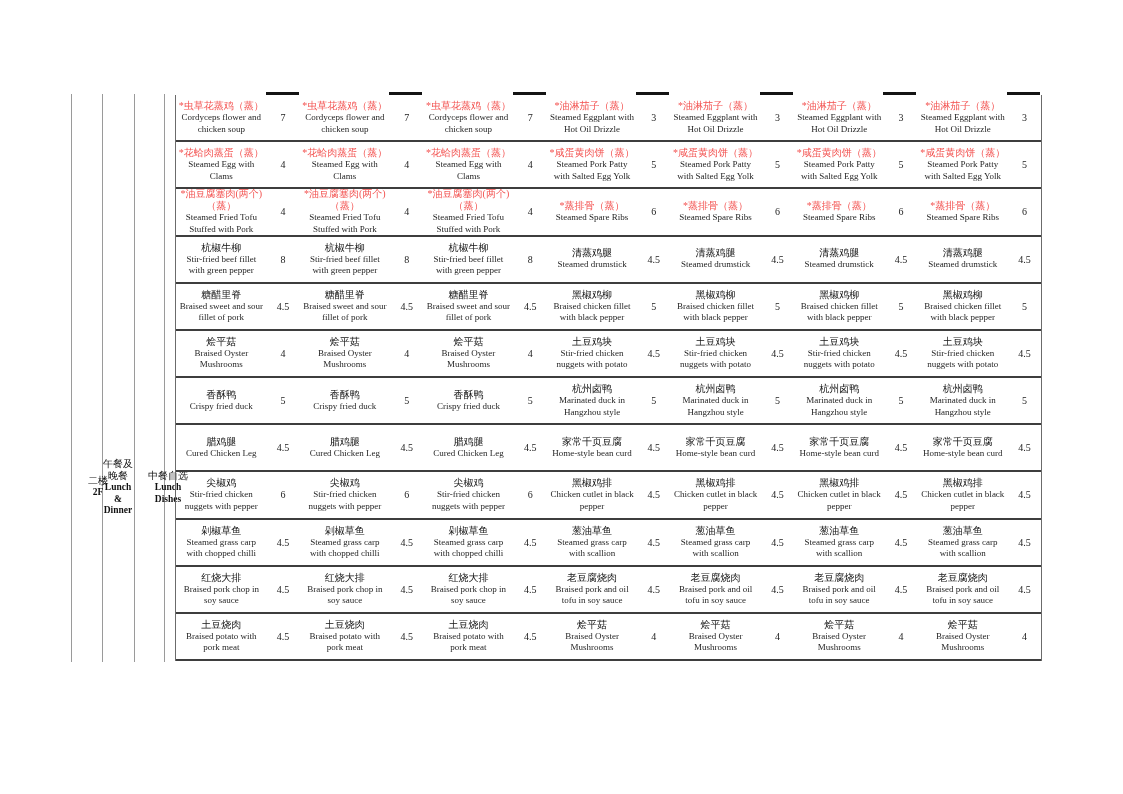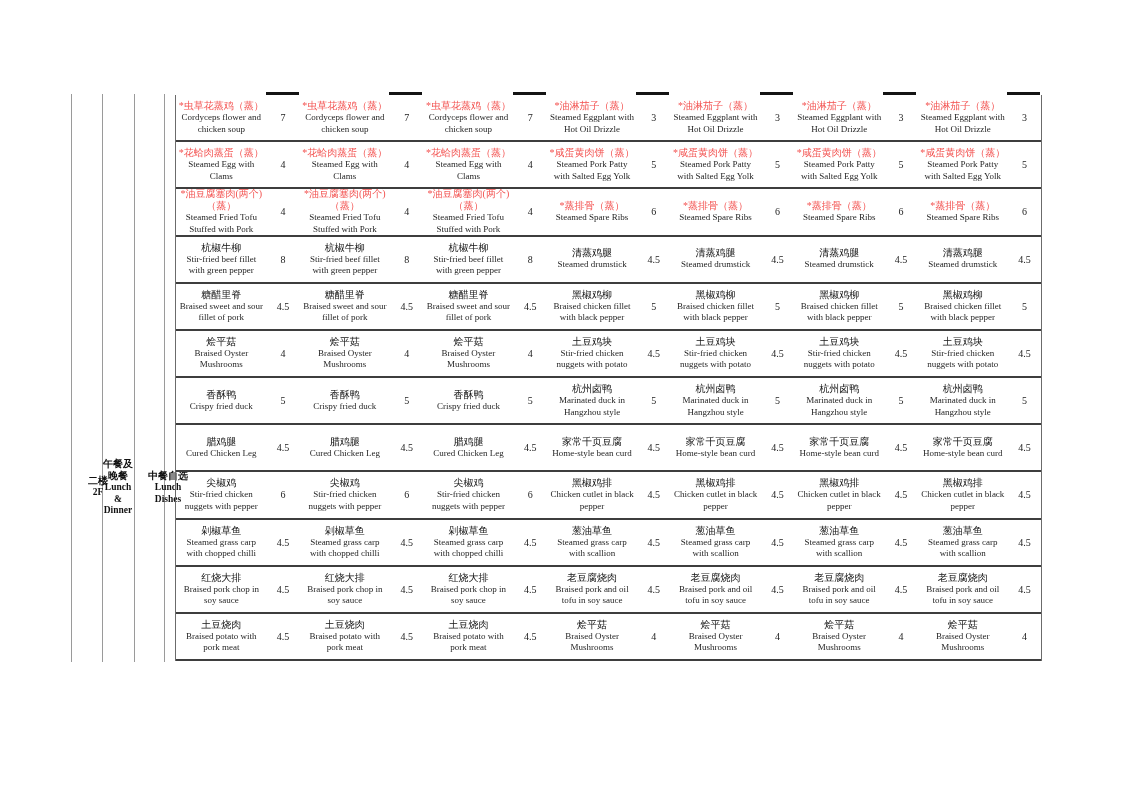--- a/index.html
+++ b/index.html
@@ -11,21 +11,21 @@
   .vline{position:absolute;top:94px;height:568px;width:1px;background:#9a9a9a;}
   .v1{left:71px}.v2{left:102px}.v3{left:134px}.v4{left:164px}
   
   .side-label{
     position:absolute;top:487px;transform:translateY(-50%);
     text-align:center;line-height:13px;
   }
   .side-a{left:80px;width:36px;}
   .side-b{left:101px;width:34px;}
   .side-c{left:129px;width:44px;margin-left:17px;}
-  .side-label .cn{font-size:10px;font-weight:bold;color:#111;}
+  .side-label .cn{font-size:10px;font-weight:normal;color:#111;}
   .side-label .en{font-size:9.5px;font-weight:bold;color:#111;}
   
   .tick{position:absolute;top:92px;height:3px;background:#141414;}
   
   .menu{
     position:absolute;left:175px;top:95px;width:865px;height:566px;
     display:flex;flex-direction:column;
     border-left:1px solid #6b6b6b;border-right:1px solid #6b6b6b;
     box-sizing:content-box;
   }

